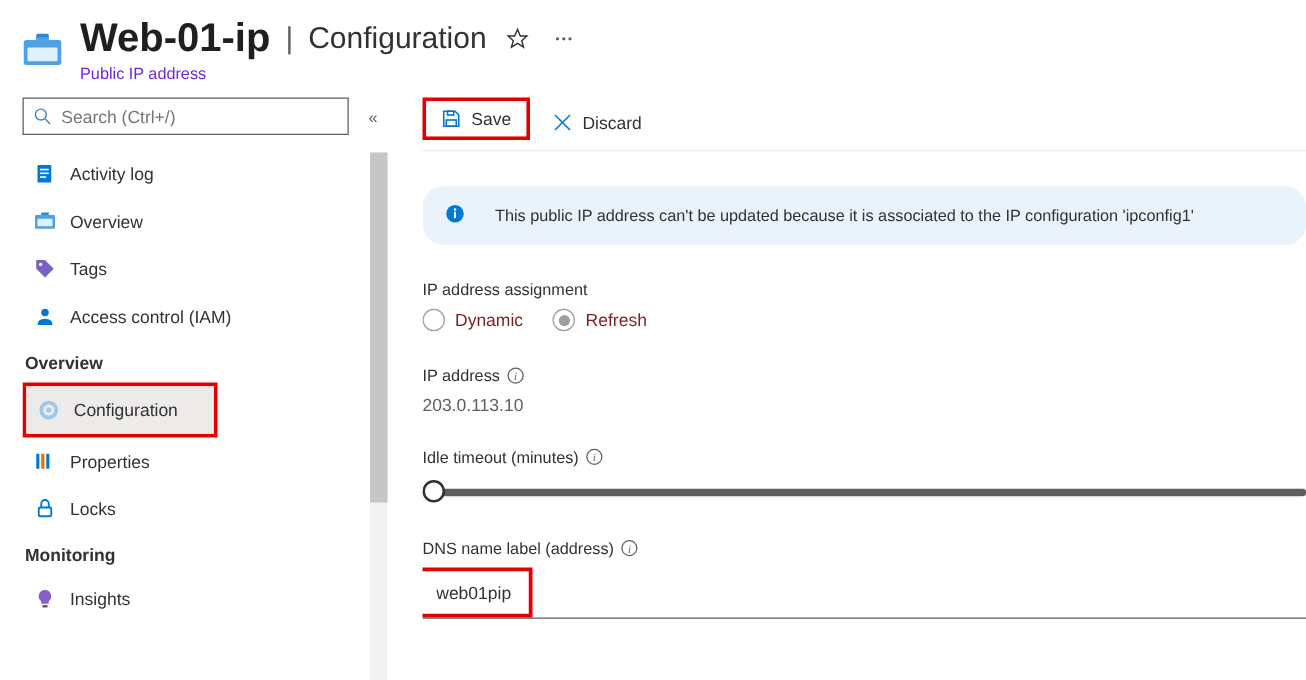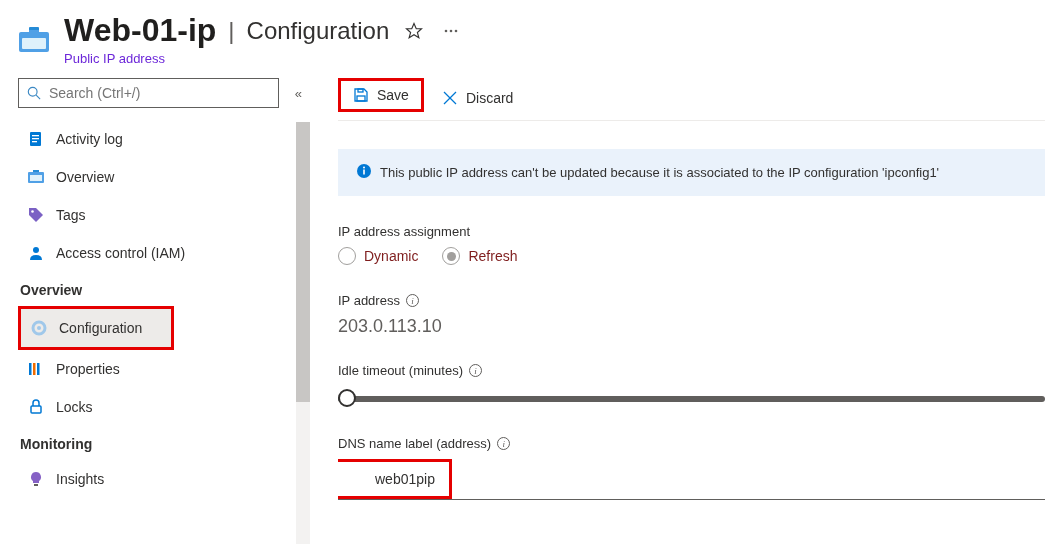--- a/index.html
+++ b/index.html
@@ -194,24 +194,25 @@
     .content {
       padding-top: 28px;
       flex: 1;
       overflow-y: auto;
     }
     .info-banner {
       background: #eaf2fb;
       padding: 14px 18px;
       display: flex;
       align-items: center;
-      gap: 8px;
+      gap: 24px;
       font-size: 13px;
       color: #323130;
       margin-bottom: 28px;
+      border-radius: 17px;
     }
     .info-banner .info-icon {
       color: #0078d4;
       flex-shrink: 0;
     }
     .field-label {
       font-size: 13px;
       color: #323130;
       display: flex;
       align-items: center;
@@ -240,21 +241,21 @@
       justify-content: center;
     }
     .radio-circle .dot {
       width: 9px;
       height: 9px;
       background: #a19f9d;
       border-radius: 50%;
     }
     .ip-value {
       color: #605e5c;
-      font-size: 18px;
+      font-size: 14px;
       margin-bottom: 26px;
     }
     .slider-wrap {
       margin-bottom: 26px;
     }
     .slider {
       position: relative;
       height: 24px;
       width: 100%;
       margin-top: 8px;
@@ -516,19 +517,19 @@
             <div class="slider-thumb"></div>
           </div>
         </div>
 
         <div class="field-label">
           <span>DNS name label (address)</span>
           <span class="info-circle">i</span>
         </div>
         <div class="dns-input-wrap">
           <span class="red-box-dns">
-            <input class="dns-input" type="text" style="width: 76px; margin-left: 26px;" value="web01pip">
+            <input class="dns-input" type="text" style="width: 76px;" value="web01pip">
           </span>
         </div>
       </div>
     </div>
   </div>
 </div>
 
 </body></html>

